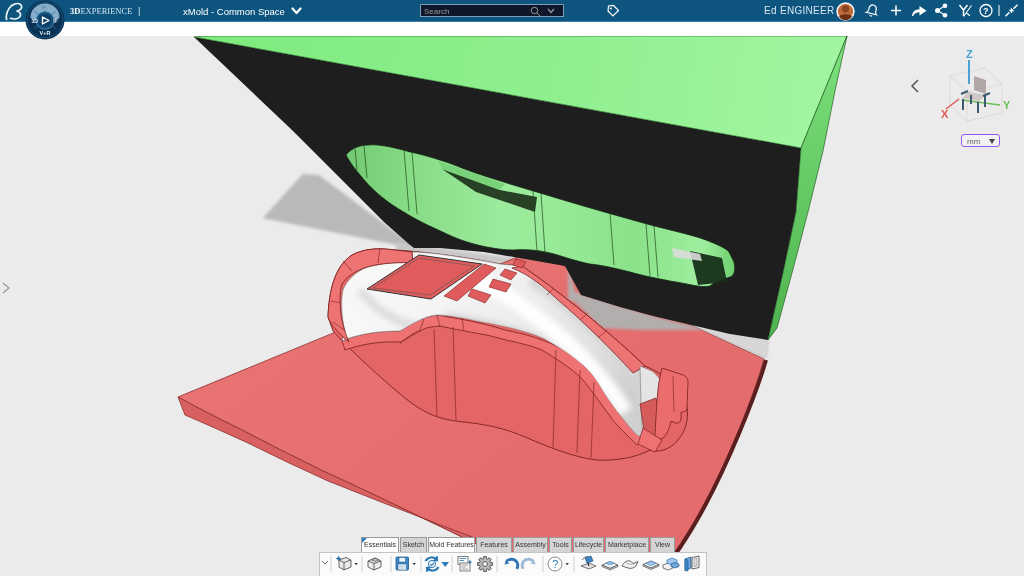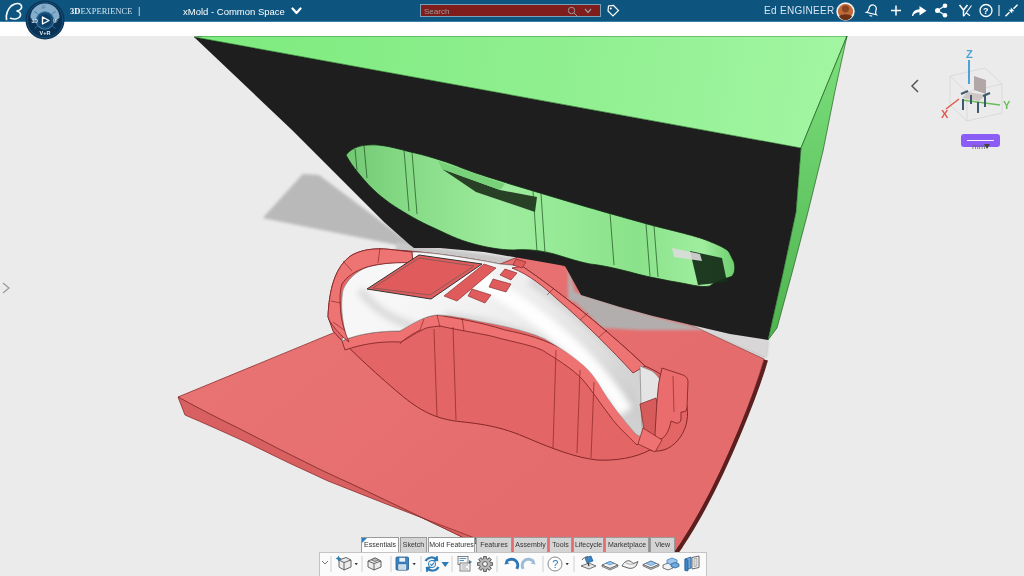--- a/index.html
+++ b/index.html
@@ -6,29 +6,29 @@
   html,body { width:1024px; height:576px; overflow:hidden; font-family:"Liberation Sans", sans-serif; background:#ebebeb; }
   #stage { position:relative; width:1024px; height:576px; }
   #scene { position:absolute; left:0; top:0; }
   #topbar { position:absolute; left:0; top:0; width:1024px; height:22px; background:#0d557f; z-index:10; }
   #topbar .edge { position:absolute; left:0; bottom:0; width:1024px; height:1px; background:#3a80aa; }
   #whitestrip { position:absolute; left:0; top:22px; width:1024px; height:14px; background:#ffffff; z-index:9; }
   #title { position:absolute; left:70px; top:6px; color:#fff; font-size:8.5px; z-index:12; white-space:nowrap;font-family:Liberation Serif, serif; }
   #title b { font-weight:bold; }
   #title .lt { color:#cfe2ef; font-weight:normal; }
   #titleP { position:absolute; left:138px; top:5px; color:#cfe2ef; font-size:9.5px; z-index:12; } #title2 { position:absolute; left:145px; top:5.5px; color:#fff; font-size:9.5px; z-index:12; white-space:nowrap;margin-left:38px; }
-  #search { position:absolute; left:420px; top:4px; width:181px; height:13px; background:#7f1d1d; border:1px solid #7aa0b8; z-index:12; font-size:8px; color:#9a9a9a; }
+  #search { position:absolute; left:420px; top:4px; width:144px; height:13px; background:#0f172a; border:1px solid #7aa0b8; z-index:12; font-size:8px; color:#9a9a9a; }
   #search .ph { position:absolute; left:3px; top:2px; }
   #uname { position:absolute; left:764px; top:5px; font-size:10px; color:#d7e6f2; z-index:12; letter-spacing:0.3px; }
   .z12 { position:absolute; z-index:12; }
   #tabs { position:absolute; left:0; top:0; width:1024px; height:576px; z-index:15; pointer-events:none; }
   .tab { position:absolute; top:537px; height:15px; background:#d4d4d4; border:1px solid #9a9a9a; border-bottom:none; font-size:7px; color:#333; text-align:center; line-height:14px; white-space:nowrap; overflow:hidden; }
   .tab.active { background:#fdfdfd; }
   #toolbar { position:absolute; left:319px; top:552px; width:388px; height:24px; background:#fbfbfb; border:1px solid #c4c4c4; border-bottom:none; z-index:14; }
-  #unitbox { position:absolute; left:961px; top:134px; width:39px; height:13px; background:#f2f2f2; border:6px solid #8b5cf6; border-radius:3px; z-index:8; font-size:8px; color:#666;text-decoration:underline; }
+  #unitbox { position:absolute; left:961px; top:134px; width:39px; height:13px; background:#f2f2f2; border:1px solid #8b5cf6; border-radius:3px; z-index:8; font-size:8px; color:#666;text-decoration:underline; }
   #unitbox span { position:absolute; left:5px; top:2px; }
   #unitbox .tri { position:absolute; right:4px; top:4px; width:0; height:0; border-left:3.5px solid transparent; border-right:3.5px solid transparent; border-top:5px solid #444; }
 </style>
 </head>
 <body>
 <div id="stage">
 
 <svg id="scene" width="1024" height="576" viewBox="0 0 1024 576">
   <defs>
     <linearGradient id="gTop" x1="194" y1="37" x2="847" y2="140" gradientUnits="userSpaceOnUse">

